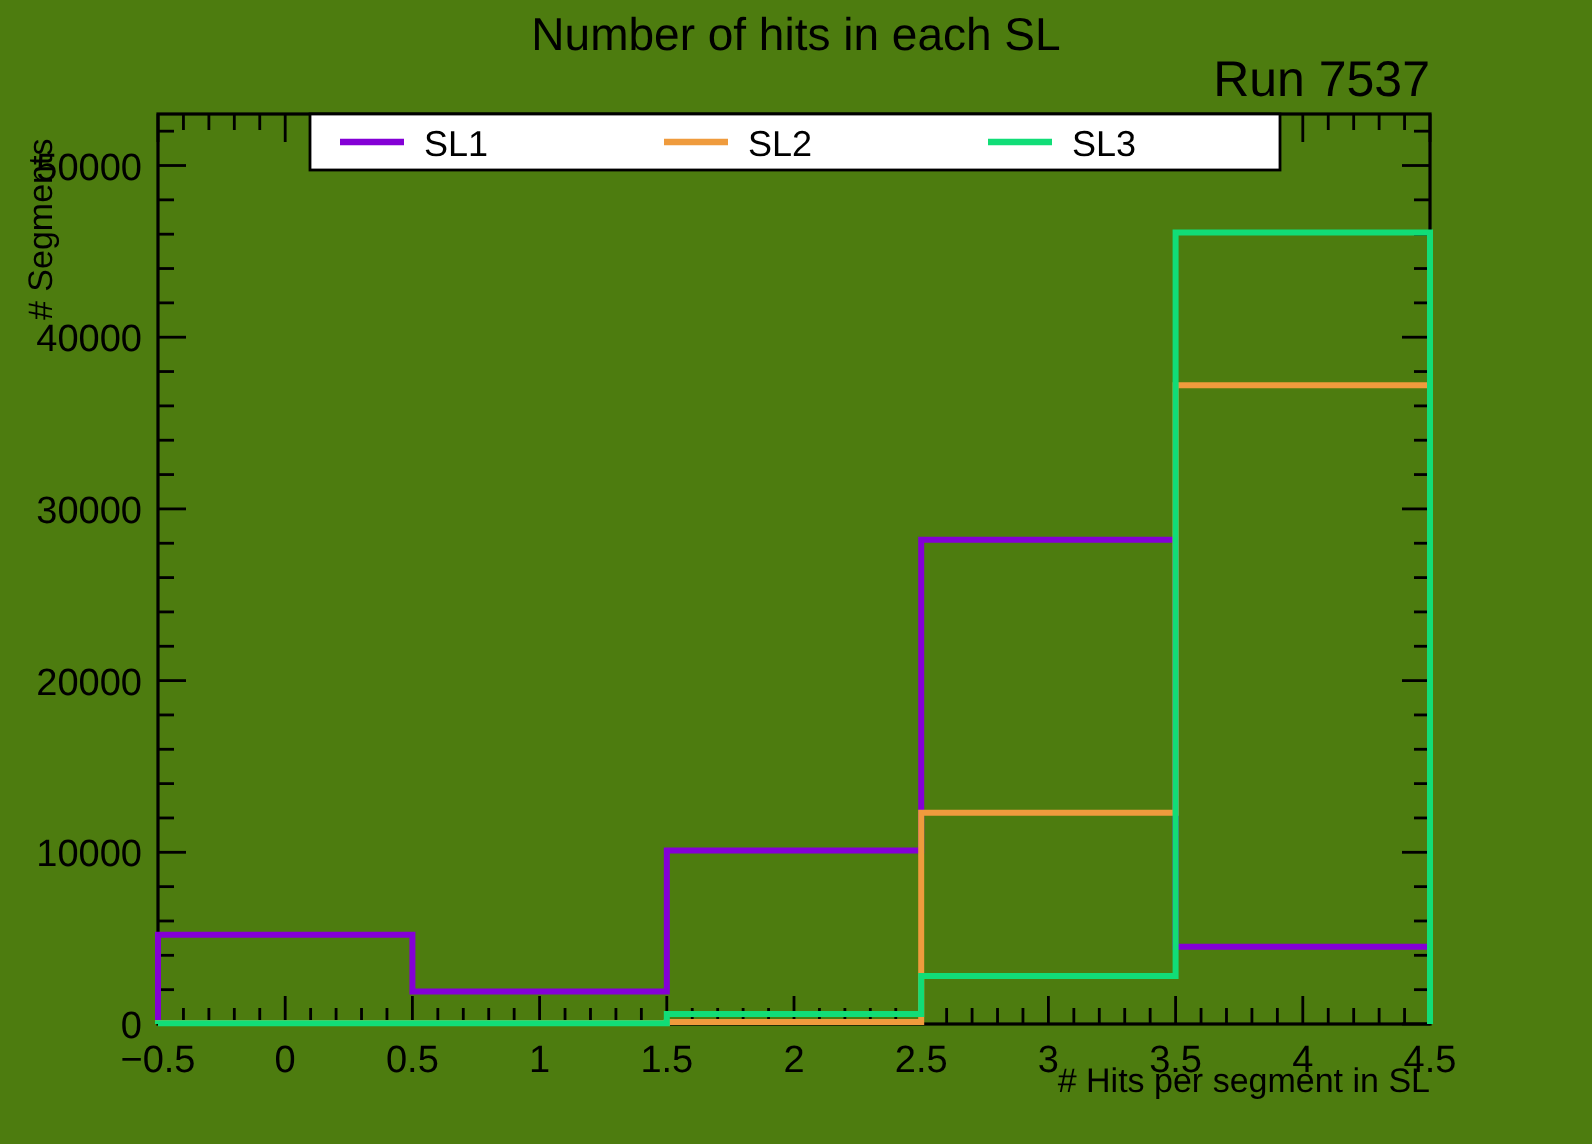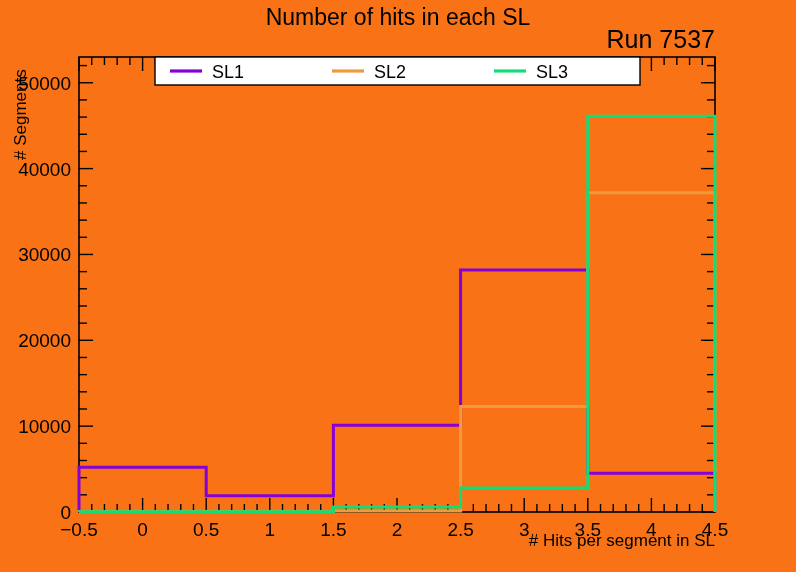--- a/index.html
+++ b/index.html
@@ -4,21 +4,21 @@
 <style>
   html, body {
     margin: 0;
     padding: 0;
     background: #ffffff;
   }
   #root-canvas {
     position: relative;
     width: 796px;
     height: 572px;
-    background: #f97316;
+    background: #4d7c0f;
     overflow: hidden;
     font-family: "Liberation Sans", sans-serif;
   }
   svg { display: block; }
   text { font-family: "Liberation Sans", sans-serif; fill: #000000; }
   .chart-title { font-size: 23px; text-anchor: middle; }
   .run-label   { font-size: 25px; text-anchor: end; }
   .axis-title  { font-size: 17px; }
   .tick-label  { font-size: 19px; }
   .legend-label{ font-size: 18px; }

